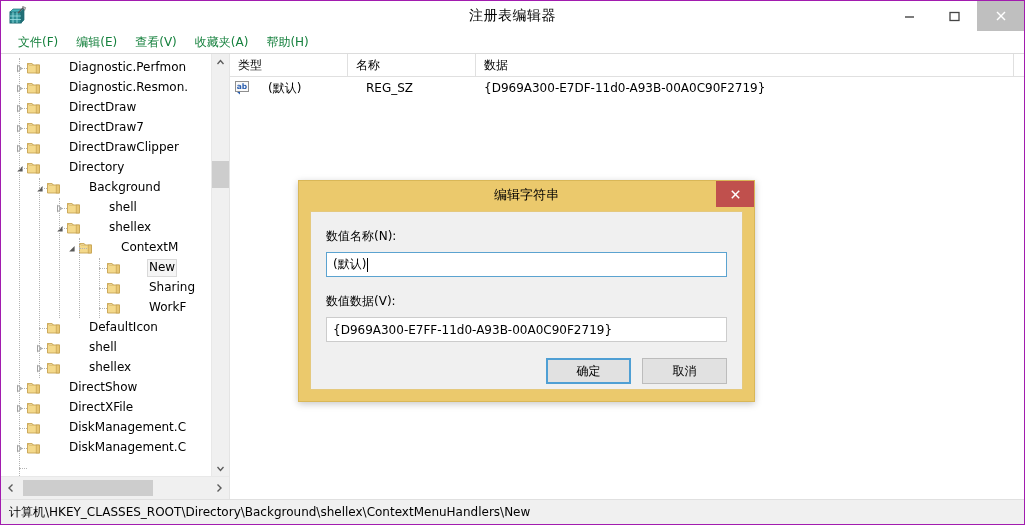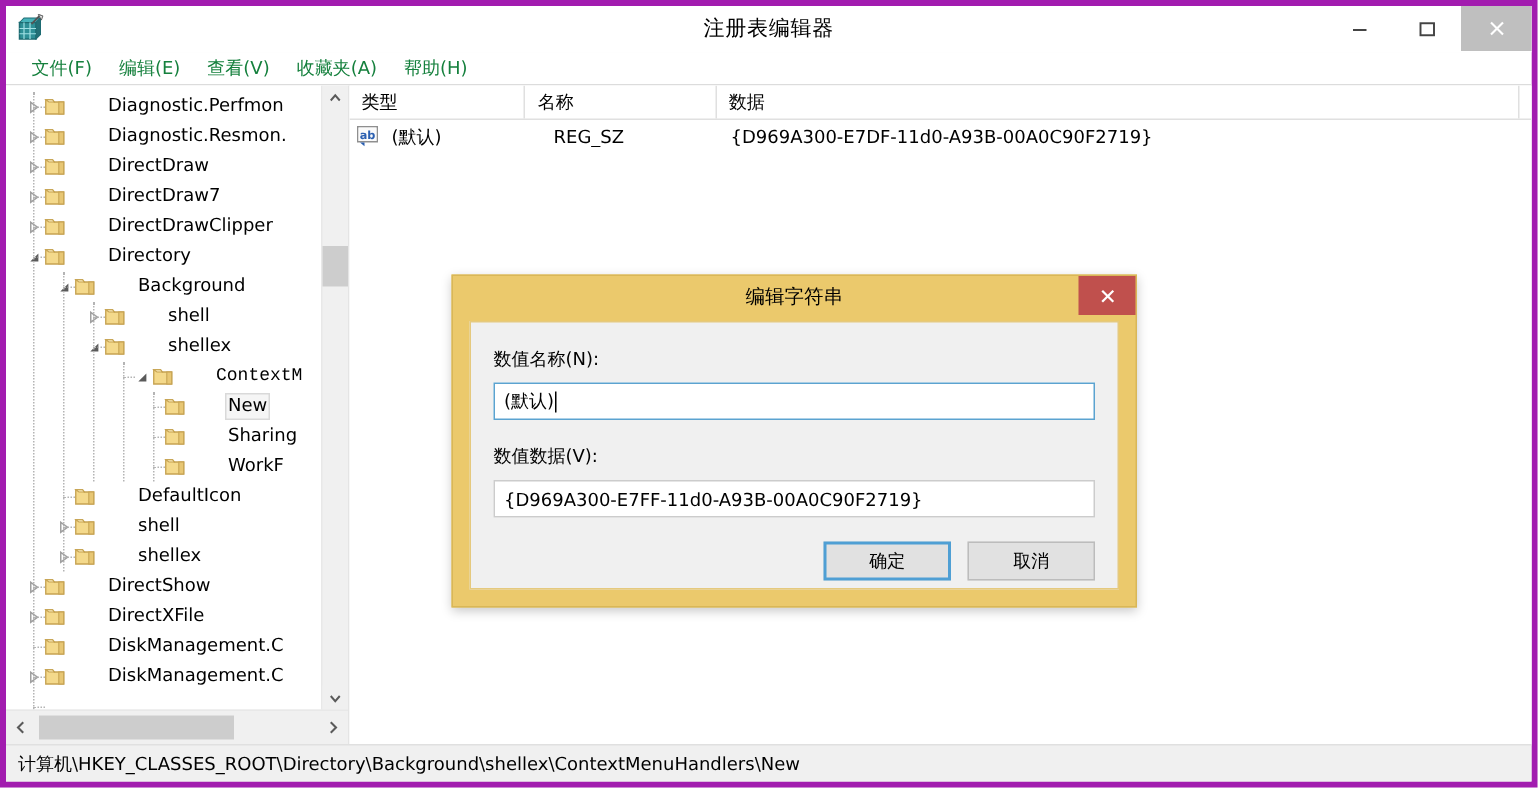--- a/index.html
+++ b/index.html
@@ -16,21 +16,21 @@
     color: #000;
     -webkit-font-smoothing: antialiased;
   }
 
   .window {
     position: absolute;
     left: 0; top: 0;
     width: 1025px;
     height: 525px;
     background: #f0f0f0;
-    border: 4px solid #a21caf;
+    border: 1px solid #a21caf;
     box-sizing: border-box;
     display: flex;
     flex-direction: column;
   }
 
   
   .titlebar {
     height: 30px;
     min-height: 30px;
     background: #ffffff;
@@ -263,21 +263,21 @@
     padding-left: 8px;
     overflow: hidden;
     white-space: nowrap;
   }
   .lcell.c1 { width: 128px; padding-left: 5px; }
   .lcell.c2 { width: 118px; }
   .lcell.c3 { width: 538px; }
   .ab-icon {
     width: 15px;
     height: 14px;
-    margin-right: 8px;
+    margin-right: 18px;
     flex: none;
   }
 
   
   .statusbar {
     height: 24px;
     min-height: 24px;
     background: #f0f0f0;
     border-top: 1px solid #e0e0e0;
     display: flex;
@@ -551,21 +551,21 @@
                   <polygon points="7.6,2 7.6,7.4 2.2,7.4" fill="#5a5a5a"></polygon>
                 </svg>
               </span>
               <span class="folder"><svg width="16" height="16" viewBox="0 0 16 16">
                   <path d="M1.5 3.5 L6 3.5 L7.2 5 L13.5 5 L13.5 13 L1.5 13 Z" fill="#f4d98b" stroke="#c6a352" stroke-width="0.9"></path>
                   <path d="M1.5 3.5 L6 3.5 L7.2 5 L3.6 5 Z" fill="#fae9b9" stroke="#c6a352" stroke-width="0.7"></path>
                   <rect x="10.2" y="5" width="3.3" height="8" fill="#e8c774" stroke="#c6a352" stroke-width="0.7"></rect>
                 </svg></span>
               <span class="lbl">shellex</span>
             </div>
-            <div class="tree-row" style="padding-left: 84px; font-family: Liberation Mono, monospace;">
+            <div class="tree-row" style="padding-left: 64px;">
               <span class="twisty">
                 <svg width="9" height="9" viewBox="0 0 9 9">
                   <polygon points="7.6,2 7.6,7.4 2.2,7.4" fill="#5a5a5a"></polygon>
                 </svg>
               </span>
               <span class="folder"><svg width="16" height="16" viewBox="0 0 16 16">
                   <path d="M1.5 3.5 L6 3.5 L7.2 5 L13.5 5 L13.5 13 L1.5 13 Z" fill="#f4d98b" stroke="#c6a352" stroke-width="0.9"></path>
                   <path d="M1.5 3.5 L6 3.5 L7.2 5 L3.6 5 Z" fill="#fae9b9" stroke="#c6a352" stroke-width="0.7"></path>
                   <rect x="10.2" y="5" width="3.3" height="8" fill="#e8c774" stroke="#c6a352" stroke-width="0.7"></rect>
                 </svg></span>

